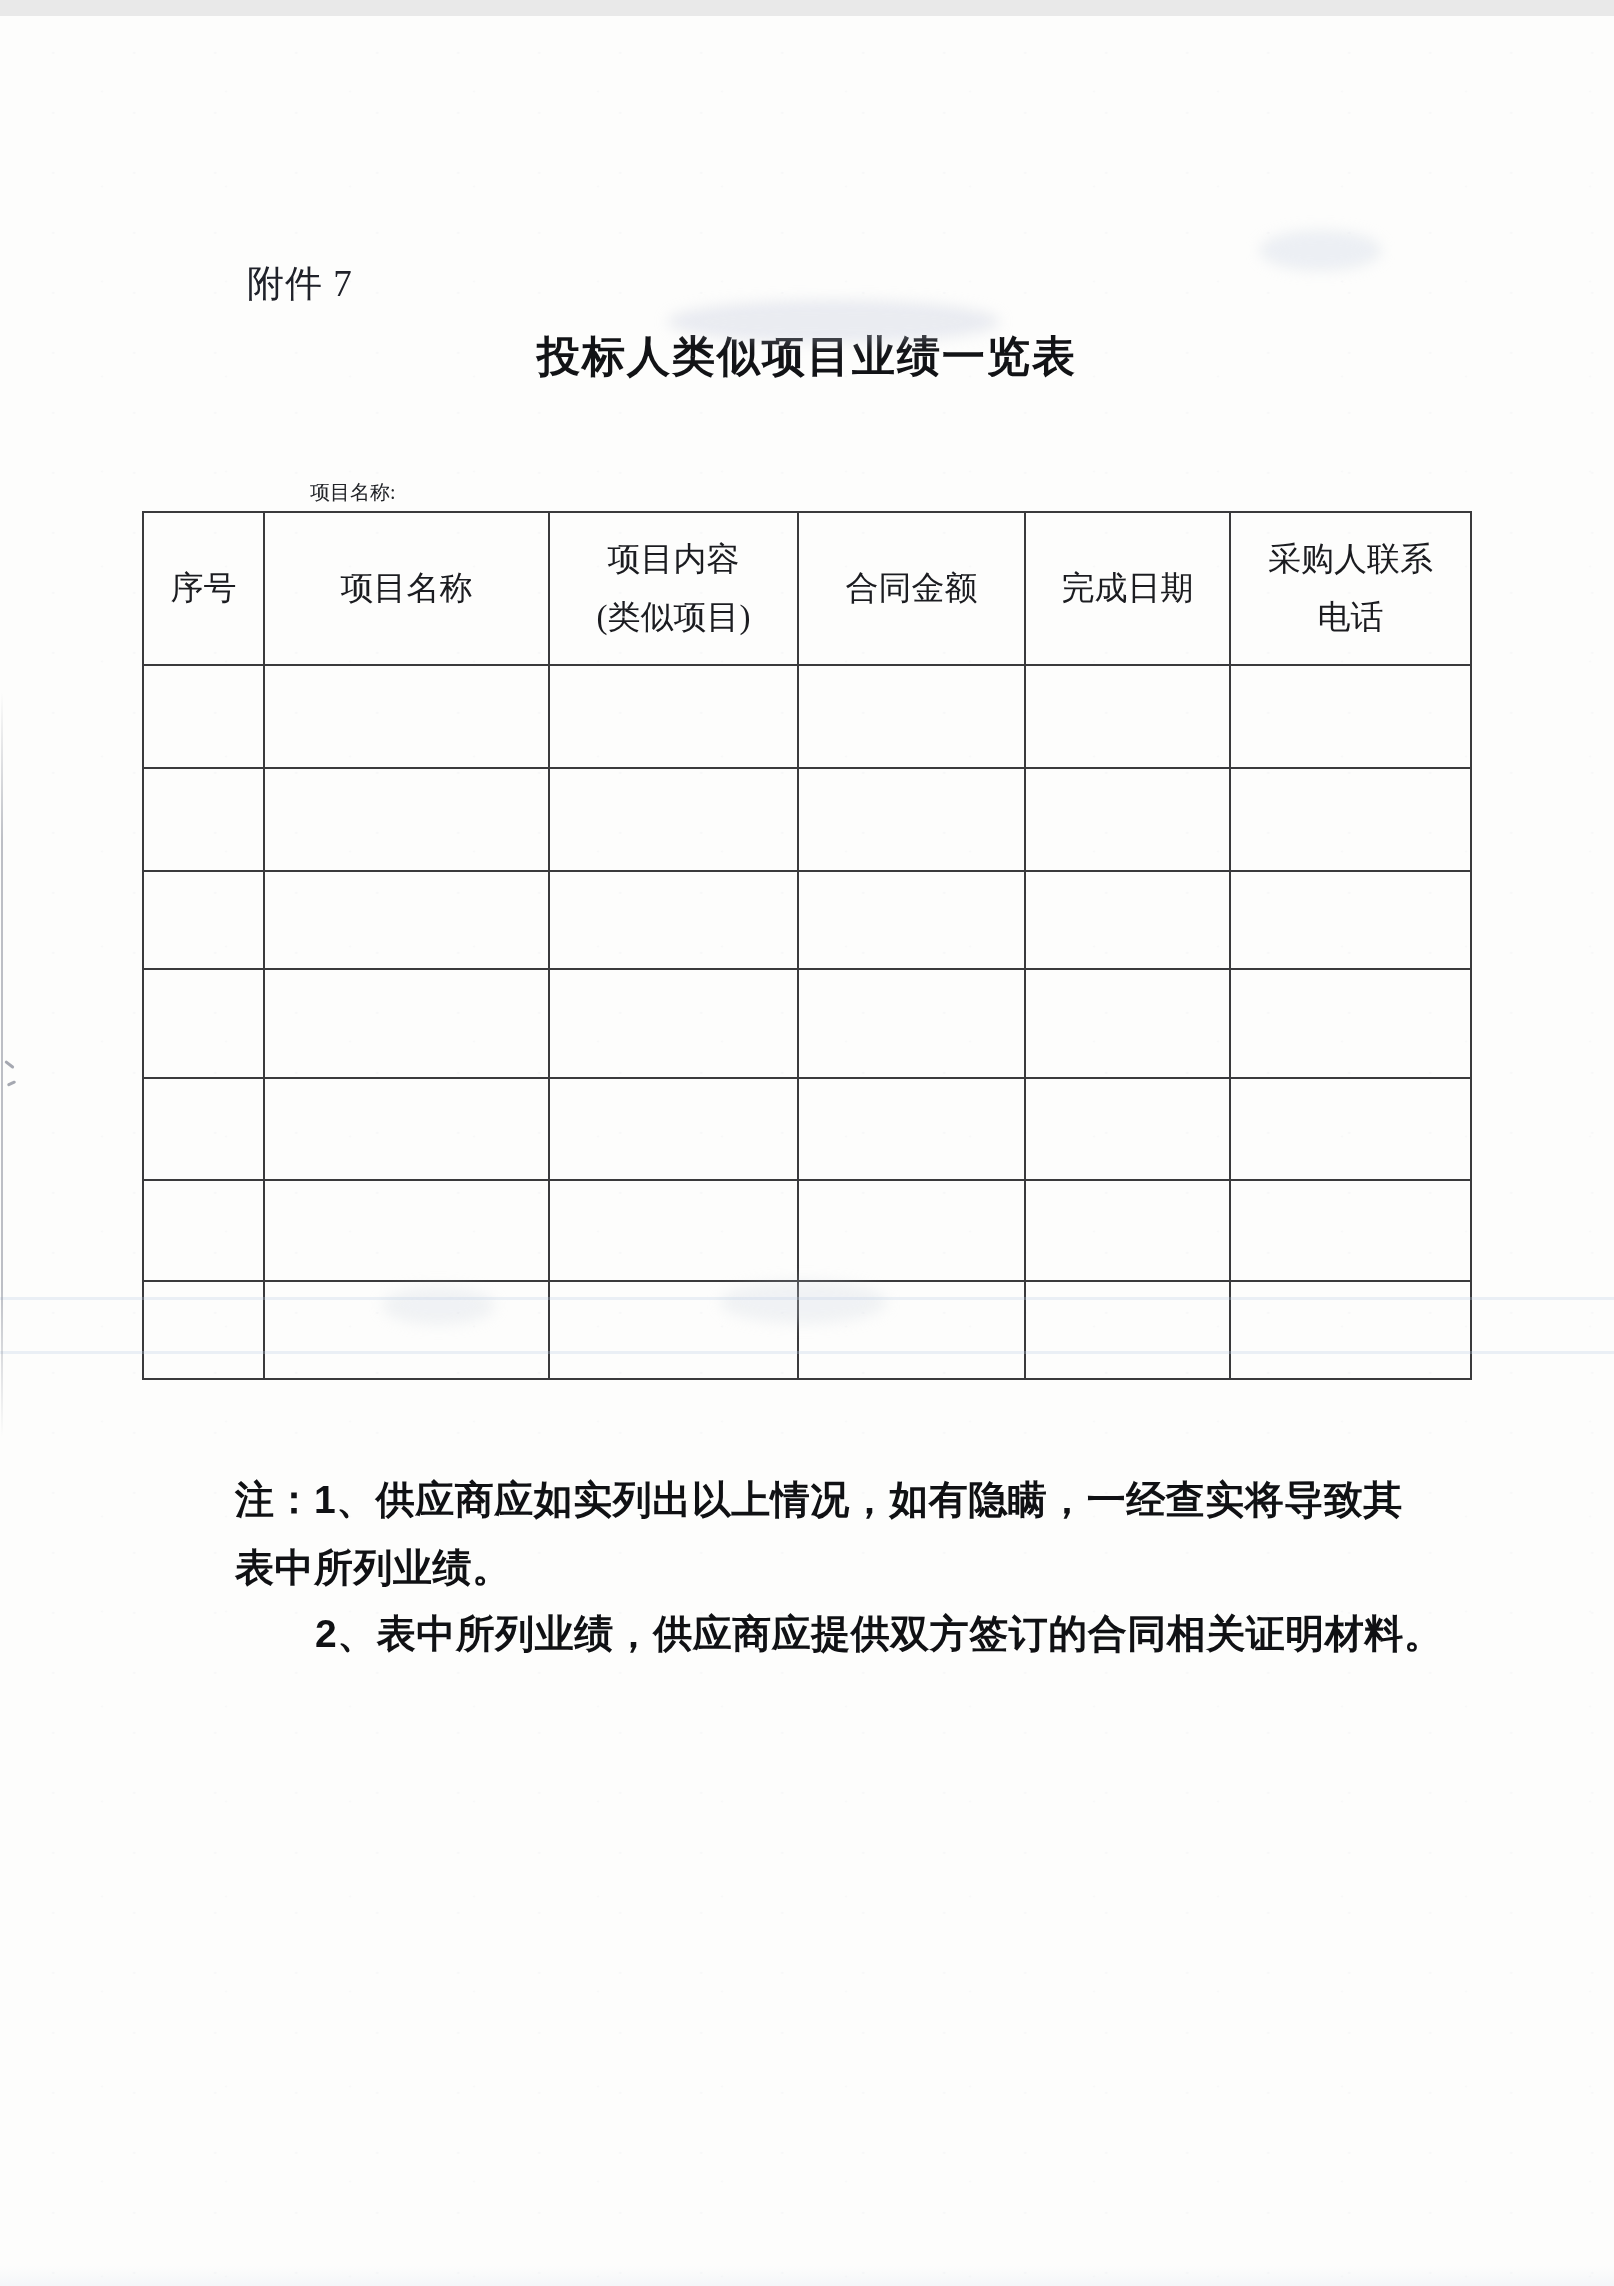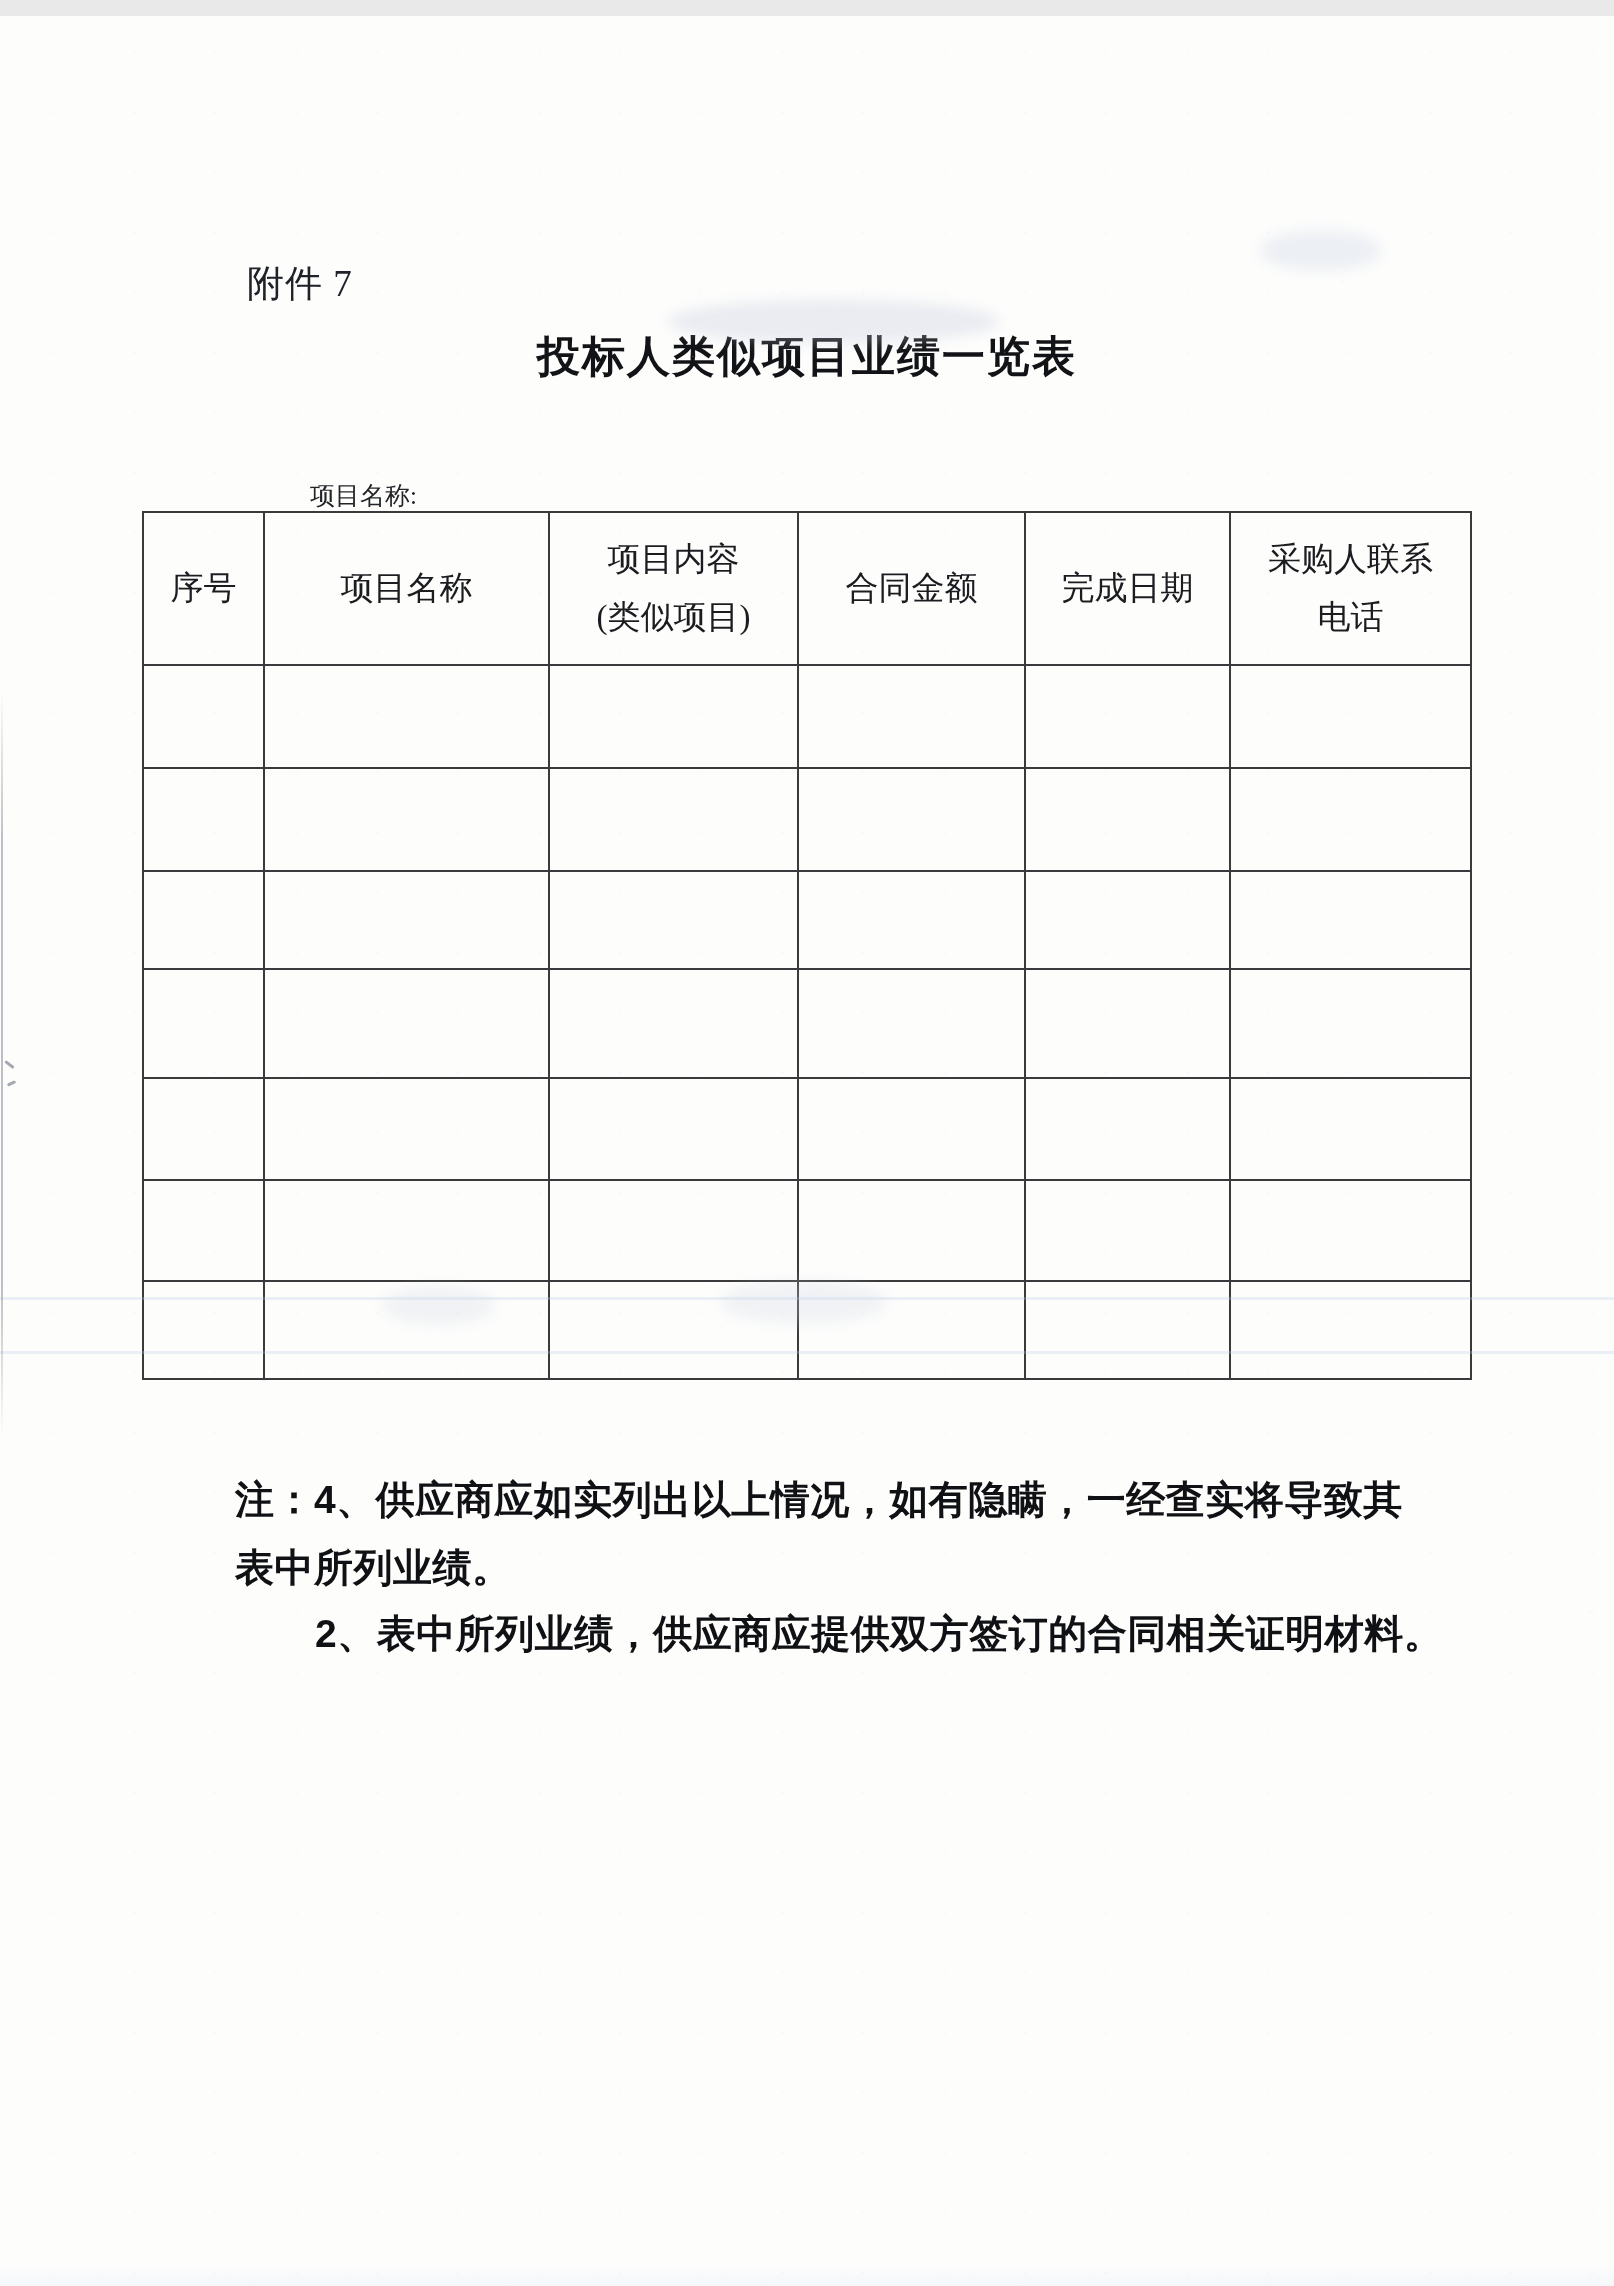--- a/index.html
+++ b/index.html
@@ -27,21 +27,21 @@
   .doc-title {
     position:absolute; left:0; top:312px; width:100%;
     margin:0; text-align:center;
     font-family:"Liberation Sans", sans-serif;
     font-weight:700; font-size:43px; letter-spacing:2px;
     color:#121316;
   }
 
   .form-label {
     position:absolute; left:310px; top:463px;
-    font-size:25px; color:#222428;
+    font-size:20px; color:#222428;
   }
 
   table.perf-table {
     position:absolute; left:142px; top:495px;
     border-collapse:collapse; table-layout:fixed;padding-left:48px;
   }
   .perf-table th, .perf-table td {
     border:2px solid #3a3a3c;
     padding:0;
   }
@@ -182,21 +182,21 @@
           <td></td>
           <td></td>
           <td></td>
           <td></td>
           <td></td>
           <td></td>
         </tr>
       </tbody>
   </table>
 
-  <div class="note note-1a">注：4、供应商应如实列出以上情况，如有隐瞒，一经查实将导致其</div>
+  <div class="note note-1a">注：1、供应商应如实列出以上情况，如有隐瞒，一经查实将导致其</div>
   <div class="note note-1b">表中所列业绩。</div>
   <div class="note note-2">2、表中所列业绩，供应商应提供双方签订的合同相关证明材料。</div>
 
   <div class="smudge smudge-title"></div>
   <div class="smudge smudge-corner"></div>
   <div class="smudge smudge-tbl-1"></div>
   <div class="smudge smudge-tbl-2"></div>
   <div class="scanline scanline-1"></div>
   <div class="scanline scanline-2"></div>
   <div class="bottom-tint"></div>

